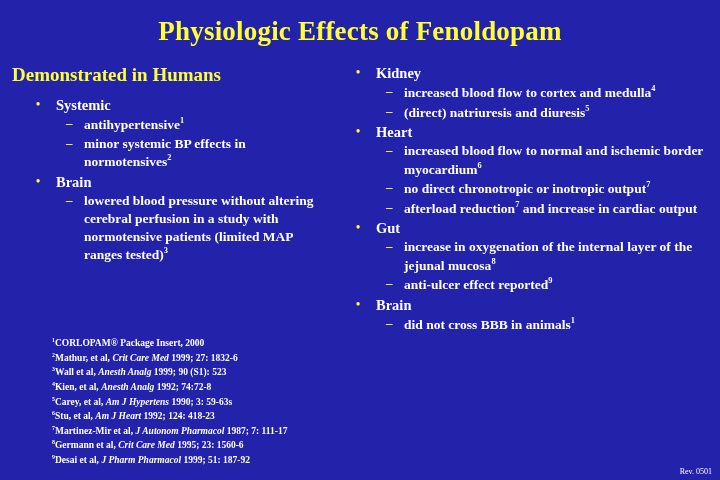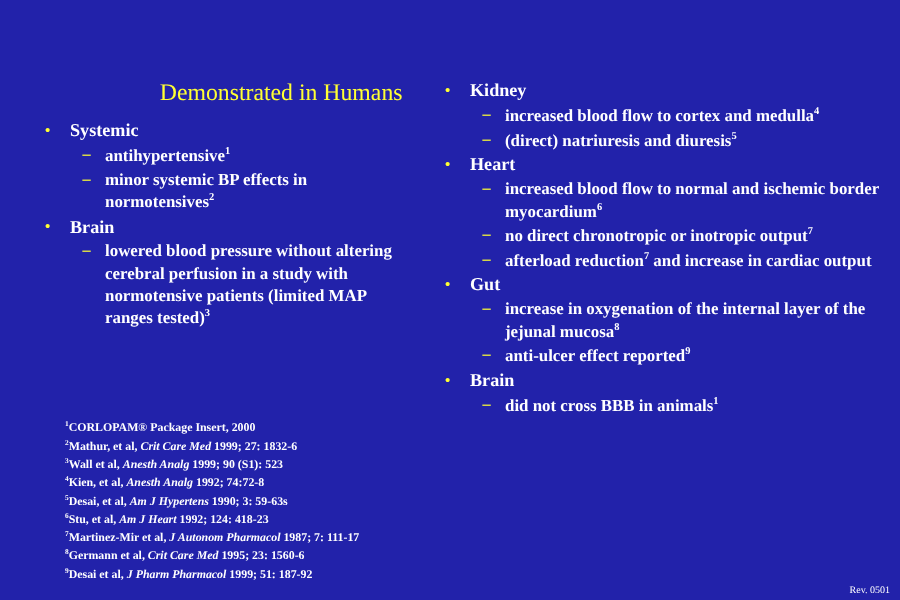--- a/index.html
+++ b/index.html
@@ -32,23 +32,23 @@
     color: #ffff33;
     letter-spacing: 0.2px;
   }
   .col {
     position: absolute;
     top: 64px;
   }
   .col-left  { left: 12px;  width: 320px; }
   .col-right { left: 332px; width: 380px; }
   .col-head {
-    text-align: right;
+    text-align: left;
     font-size: 19px;
-    font-weight: normal;
+    font-weight: bold;
     color: #ffff33;
     margin-bottom: 10px;
   }
   .col-head-left { padding-right: 10px; }
   ul.lvl1 {
     list-style: none;
     margin: 0;
     padding: 0;
   }
   ul.lvl1 > li {
@@ -105,20 +105,21 @@
     bottom: 4px;
     font-size: 8px;
     color: #ffffff;
   }
 </style>
 </head>
 <body>
 
 <div class="slide">
 
+  <div class="slide-title">Physiologic Effects of Fenoldopam</div>
 
   <div class="col col-left">
     <div class="col-head col-head-left">Demonstrated in Humans</div>
     <ul class="lvl1" id="list-left">
         <li><span class="b1">•</span><span>Systemic</span><ul class="lvl2">
             <li><span class="b2">–</span><span>antihypertensive</span><sup>1</sup></li>
             <li><span class="b2">–</span><span>minor systemic BP effects in normotensives</span><sup>2</sup></li>
           </ul></li>
         <li><span class="b1">•</span><span>Brain</span><ul class="lvl2">
             <li><span class="b2">–</span><span>lowered blood pressure without altering cerebral perfusion in a study with normotensive patients (limited MAP ranges tested)</span><sup>3</sup></li>
@@ -145,21 +146,21 @@
             <li><span class="b2">–</span><span>did not cross BBB in animals</span><sup>1</sup></li>
           </ul></li>
       </ul>
   </div>
 
   <div class="refs" id="refs">
       <div><sup>1</sup><span>CORLOPAM® Package Insert, 2000</span></div>
       <div><sup>2</sup><span>Mathur, et al, </span><i>Crit Care Med</i><span> 1999;  27: 1832-6</span></div>
       <div><sup>3</sup><span>Wall et al, </span><i>Anesth Analg</i><span> 1999; 90 (S1): 523</span></div>
       <div><sup>4</sup><span>Kien, et al, </span><i>Anesth Analg</i><span> 1992; 74:72-8</span></div>
-      <div><sup>5</sup><span>Desai, et al, </span><i>Am J Hypertens</i><span> 1990; 3: 59-63s</span></div>
+      <div><sup>5</sup><span>Carey, et al, </span><i>Am J Hypertens</i><span> 1990; 3: 59-63s</span></div>
       <div><sup>6</sup><span>Stu, et al, </span><i>Am J Heart</i><span> 1992; 124: 418-23</span></div>
       <div><sup>7</sup><span>Martinez-Mir et al, </span><i>J Autonom Pharmacol</i><span> 1987; 7: 111-17</span></div>
       <div><sup>8</sup><span>Germann et al, </span><i>Crit Care Med</i><span> 1995; 23: 1560-6</span></div>
       <div><sup>9</sup><span>Desai et al, </span><i>J Pharm Pharmacol</i><span> 1999; 51: 187-92</span></div>
     </div>
 
   <div class="rev">Rev. 0501</div>
 
 </div>
 

